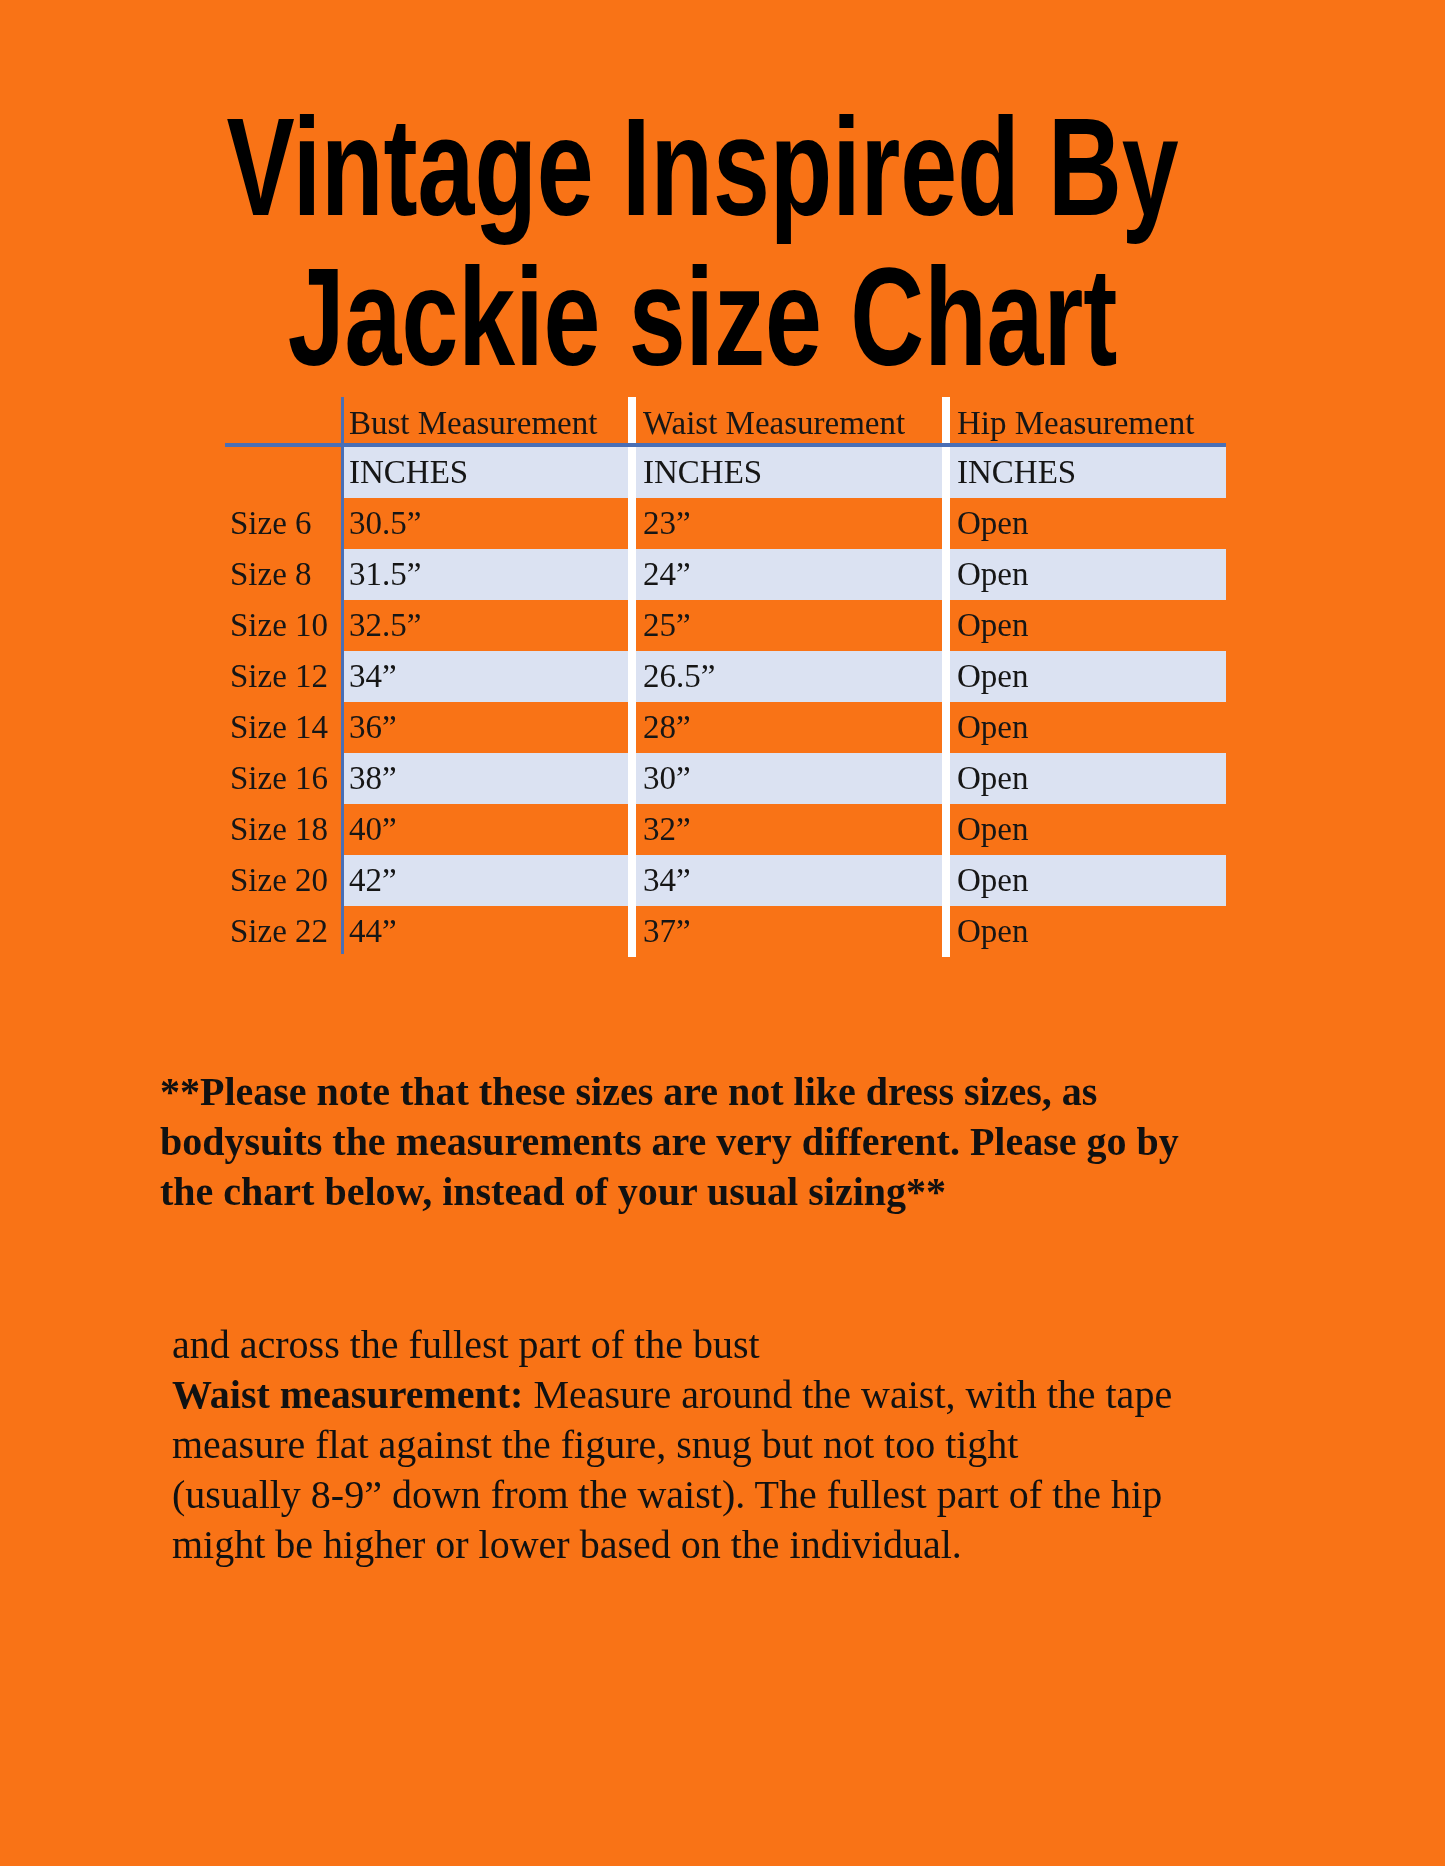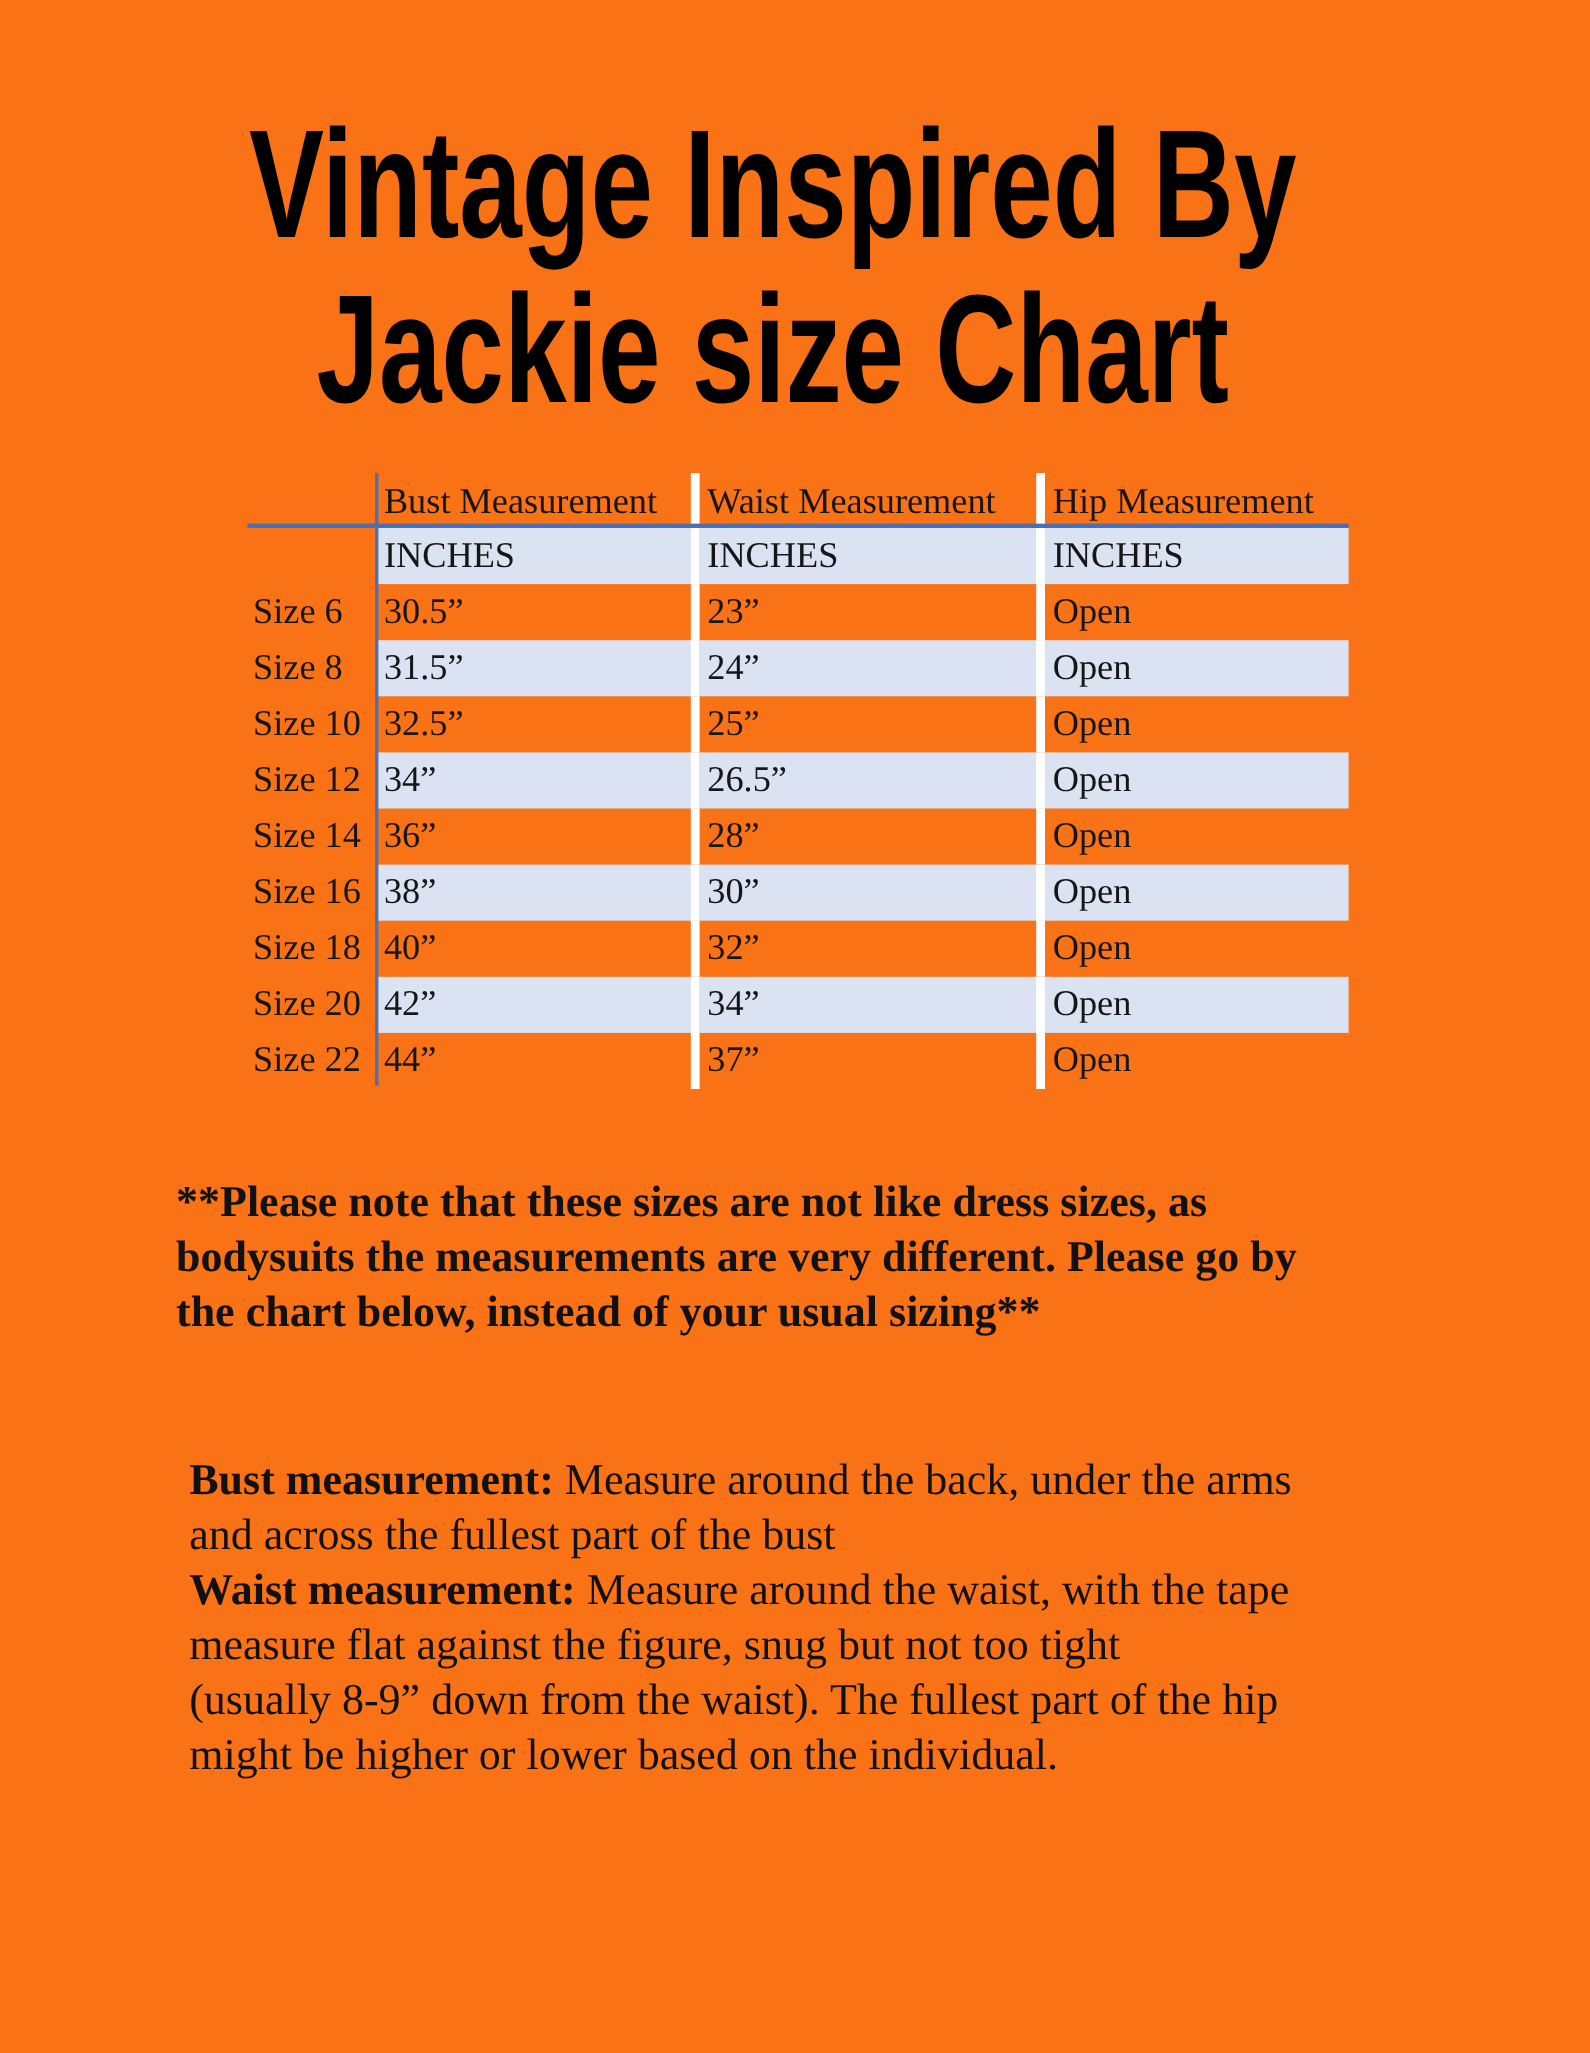--- a/index.html
+++ b/index.html
@@ -15,21 +15,21 @@
   .title{
     position:absolute;top:92px;left:-20px;width:1445px;
     text-align:center;
     font-family:"Liberation Sans","DejaVu Sans",sans-serif;
     font-weight:700;font-size:140px;line-height:150px;color:#000;
     transform:scaleX(0.73);transform-origin:50% 0;
     white-space:nowrap;
   }
   
   .size-table{
-    position:absolute;left:225px;top:430px;width:1001px;
+    position:absolute;left:225px;top:397px;width:1001px;
     font-size:33px;color:#161616;
   }
   .trow{display:grid;grid-template-columns:117px 294px 314px 276px;}
   .cell{
     box-sizing:border-box;padding-left:7px;white-space:nowrap;
     height:51px;line-height:51px;
   }
   .cell.c0{padding-left:5px;}
   .cell.c1,.cell.c2{border-right:8px solid #ffffff;}
   .header-row .cell{height:46px;line-height:52px;}
@@ -137,21 +137,20 @@
       </div>
   </div>
 
   <div class="note">
     <div class="iline">**Please note that these sizes are not like dress sizes, as</div>
     <div class="iline">bodysuits the measurements are very different. Please go by</div>
     <div class="iline">the chart below, instead of your usual sizing**</div>
   </div>
 
   <div class="instructions">
-    <div class="iline"><b>Bust measurement:</b><span> Measure around the back, under the arms</span></div>
     <div class="iline"><b></b><span>and across the fullest part of the bust</span></div>
     <div class="iline"><b>Waist measurement:</b><span> Measure around the waist, with the tape</span></div>
     <div class="iline"><b></b><span>measure flat against the figure, snug but not too tight</span></div>
     <div class="iline"><b></b><span>(usually 8-9” down from the waist). The fullest part of the hip</span></div>
     <div class="iline"><b></b><span>might be higher or lower based on the individual.</span></div>
   </div>
 
 </div>
 
 </body></html>

